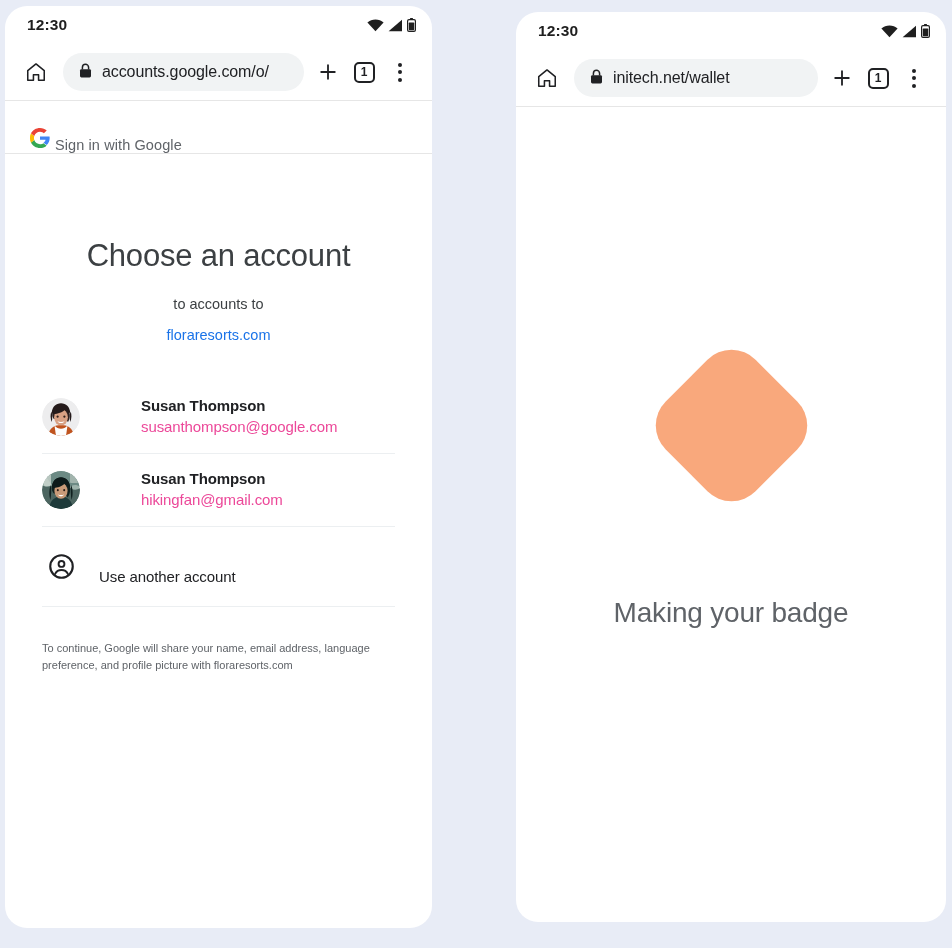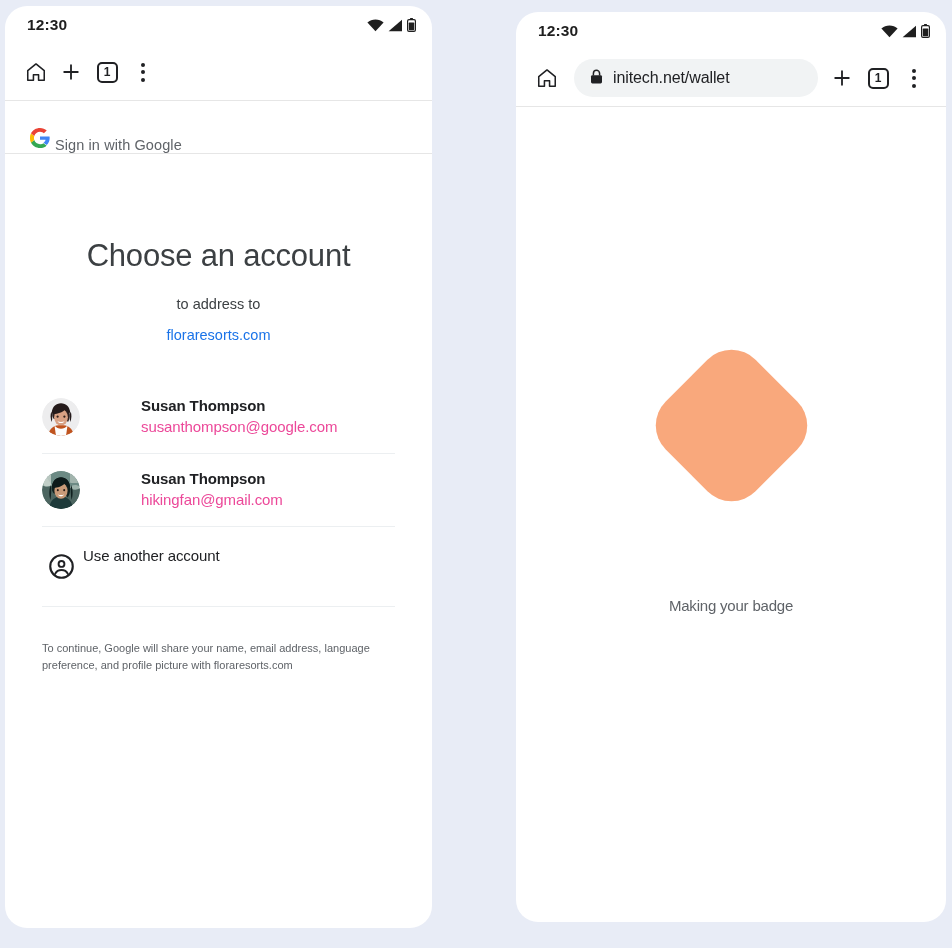--- a/index.html
+++ b/index.html
@@ -186,22 +186,22 @@
     letter-spacing: -.1px;
   }
   .acct-email {
     font-size: 15px;
     color: #ec4899;
     line-height: 1.45;
     letter-spacing: -.1px;
   }
   .another-row {
     display: flex;
-    align-items: flex-start;
-    gap: 3px;
+    align-items: flex-end;
+    gap: 19px;
     padding: 20px 0 21px 0;
     border-bottom: 1px solid #eceff1;
   }
   .another-icon {
     width: 38px; height: 38px;
     display: flex; align-items: center; justify-content: center;
     flex: 0 0 auto;
   }
   .another-label {
     font-size: 15px;
@@ -226,21 +226,21 @@
     position: relative;
   }
   .badge-shape {
     width: 127px; height: 127px;
     border-radius: 34px;
     transform: rotate(45deg);
     margin-top: 255px;
   }
   .wallet-status {
     margin-top: 108px;
-    font-size: 15px;
+    font-size: 28px;
     color: #5f6368;
     font-weight: 400;
     letter-spacing: -.2px;
   }
 </style>
 </head>
 <body style="background: rgb(232, 236, 246);">
 
 <div class="stage">
 
@@ -267,20 +267,29 @@
           </svg>
         </span>
       </div>
     </div>
 
     <div class="toolbar">
       <div class="home-btn">
         <svg width="22" height="22" viewBox="0 0 24 24">
             <path d="M12 3.2 3 10.6V21h6.2v-6h5.6v6H21V10.6L12 3.2z" fill="none" stroke="#202124" stroke-width="1.7" stroke-linejoin="round"></path>
           </svg>
+      </div>
+      <div class="omnibox">
+        <span>
+          <svg width="13" height="15" viewBox="0 0 13 15">
+            <path d="M3.4 6.4V4.4a3.1 3.1 0 0 1 6.2 0v2" fill="none" stroke="#202124" stroke-width="1.5"></path>
+            <rect x="1" y="6.2" width="11" height="8.2" rx="1.4" fill="#202124"></rect>
+          </svg>
+        </span>
+        <span class="url">accounts.google.com/o/</span>
       </div>
       <div class="tb-btn">
         <svg width="22" height="22" viewBox="0 0 24 24">
             <path d="M12 4.6v14.8M4.6 12h14.8" stroke="#202124" stroke-width="2" stroke-linecap="round"></path>
           </svg>
       </div>
       <div class="tb-btn">
         <span class="tabcount">1</span>
       </div>
       <div class="tb-btn">
@@ -303,21 +312,21 @@
           <path fill="#EA4335" d="M24 10.1c4.1 0 6.9 1.8 8.5 3.3l6.2-6C34.9 4 29.9 2 24 2 15.3 2 7.9 6.8 4.3 13.9l7.2 5.6C13.3 14.2 18.2 10.1 24 10.1z"></path>
         </svg>
       </span>
       <span class="label">Sign in with Google</span>
     </div>
 
     <div class="divider-line"></div>
 
     <div class="chooser">
       <div class="title">Choose an account</div>
-      <div class="subtitle">to address to</div>
+      <div class="subtitle">to accounts to</div>
       <div class="domain-link" style="color: rgb(26, 115, 232);">floraresorts.com</div>
 
       <div class="accounts">
 
         <div class="account-row">
           <span class="avatar">
             <svg width="38" height="38" viewBox="0 0 38 38">
               <defs>
                   <clipPath id="c1">
                     <circle cx="19" cy="19" r="19"></circle>

